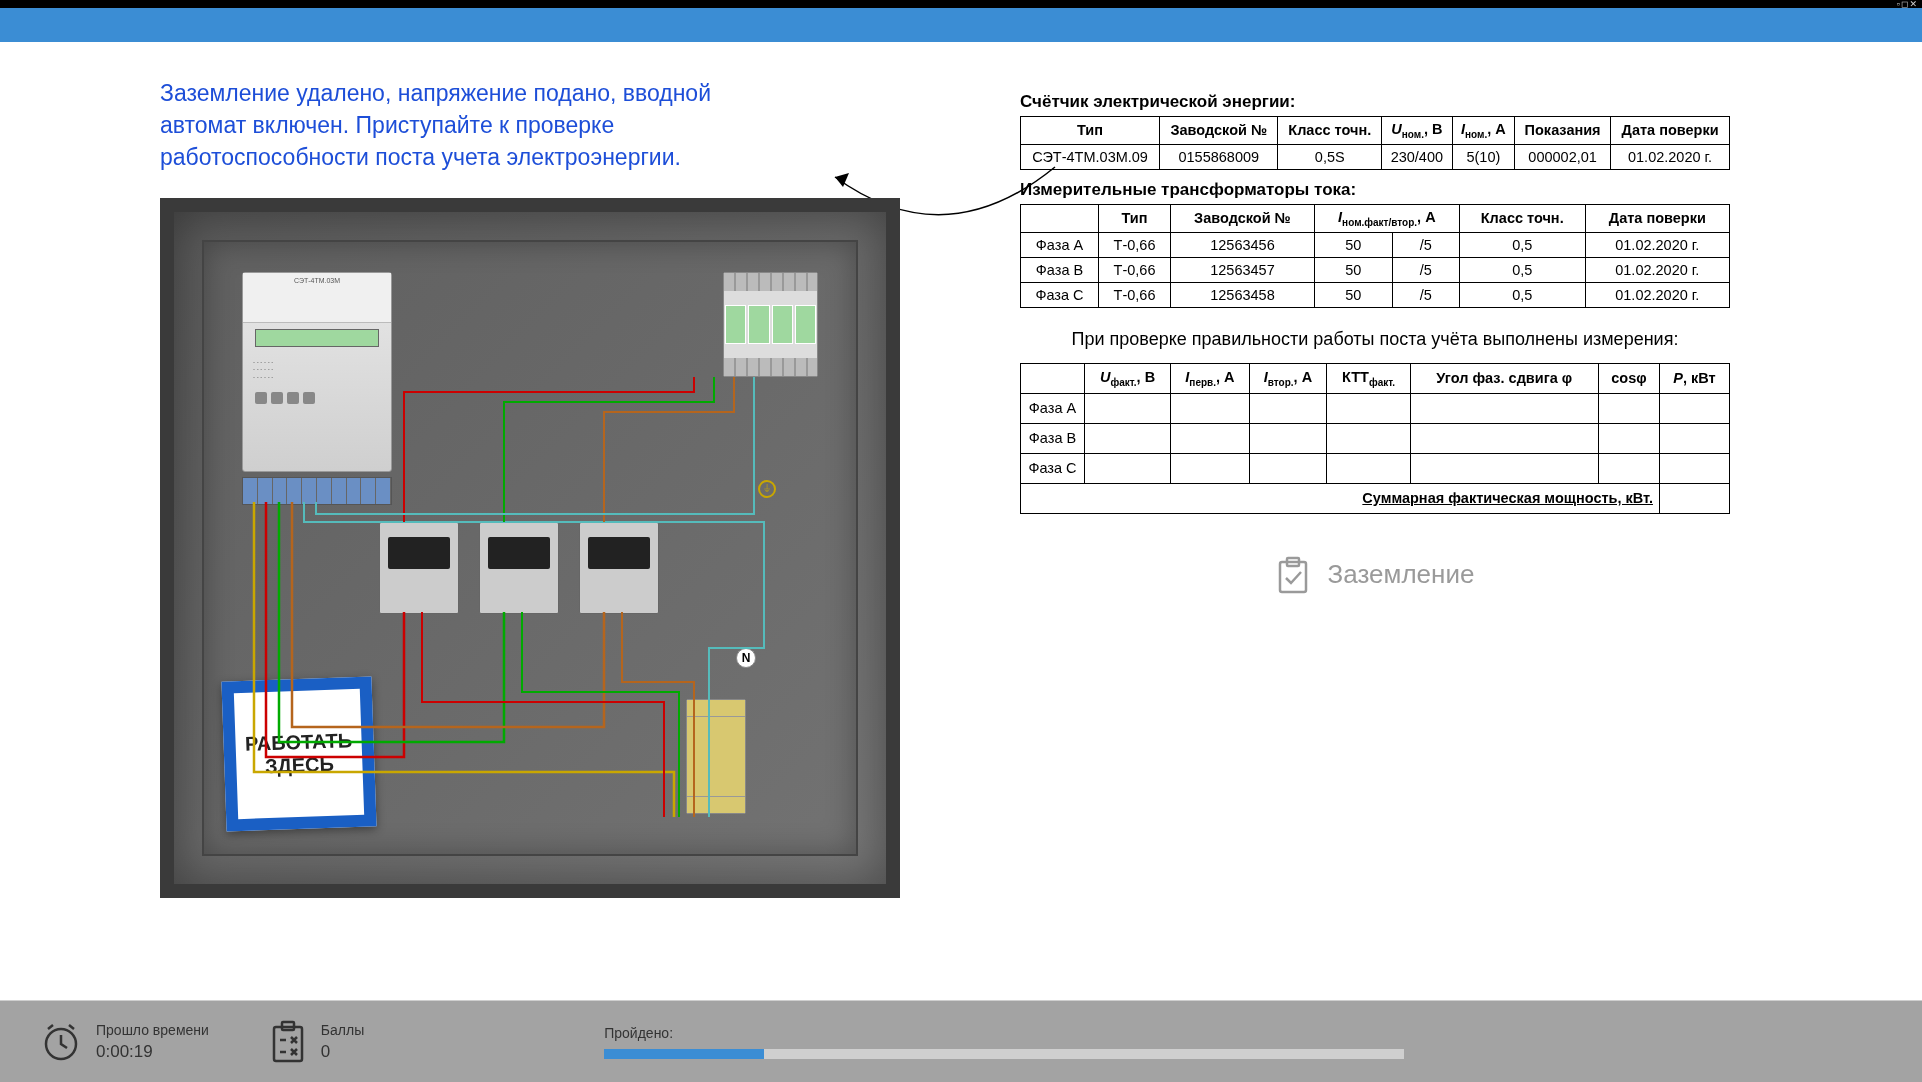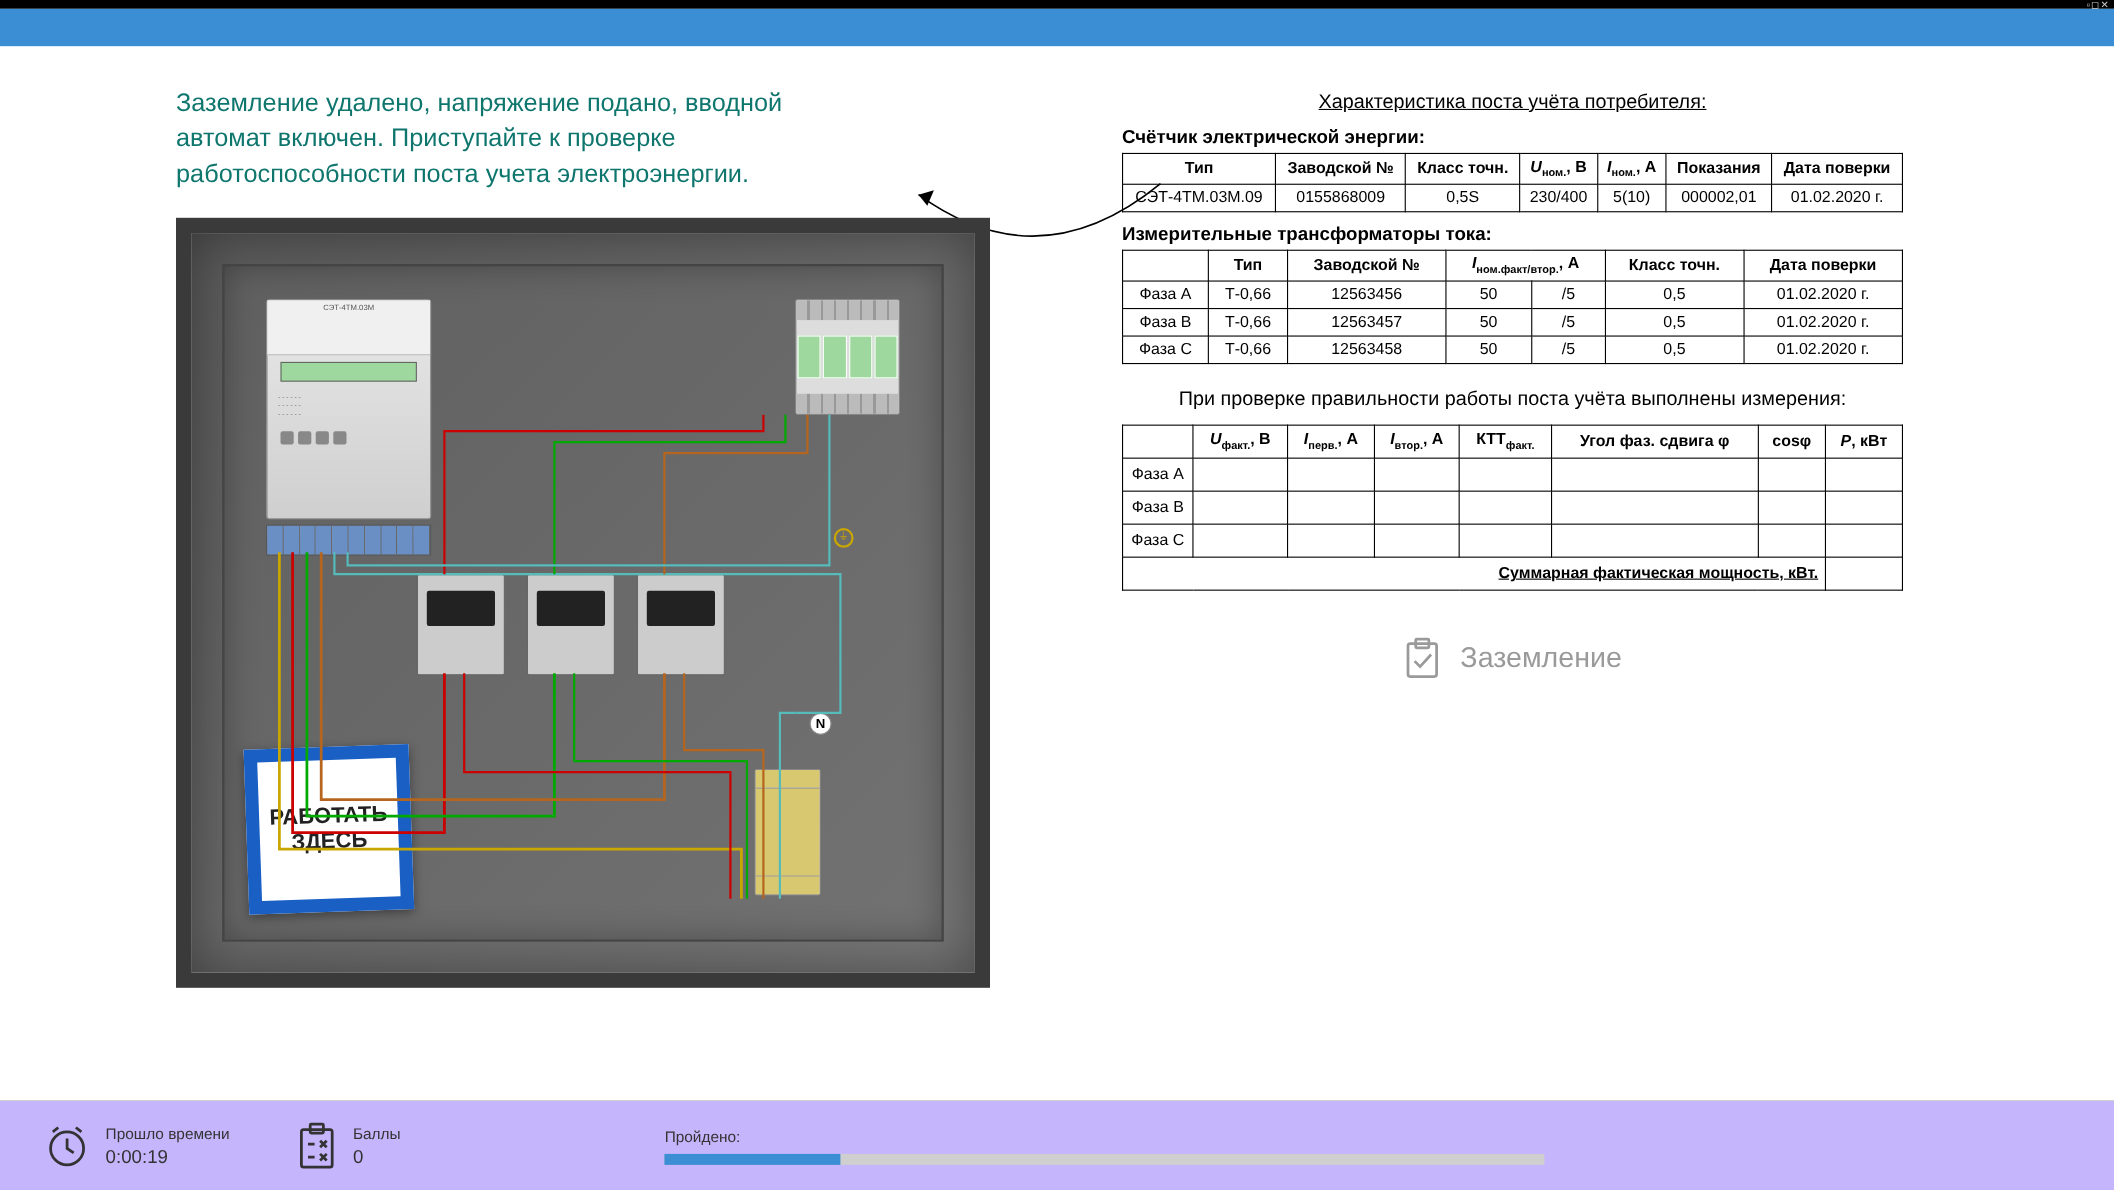--- a/index.html
+++ b/index.html
@@ -2,21 +2,21 @@
 <html><head>
 <meta charset="utf-8">
 <style>
 * { margin:0; padding:0; box-sizing:border-box; font-family:Arial,sans-serif; }
 body { background:#fff; width:1922px; height:1082px; overflow:hidden; position:relative; }
 .titlebar { height:8px; background:#000; display:flex; justify-content:flex-end; align-items:center; padding-right:4px; }
 .titlebar span { color:#ccc; font-size:9px; letter-spacing:1px; }
 .bluebar { height:34px; background:#3b8dd4; }
 .main { position:absolute; top:42px; left:0; right:0; bottom:82px; padding:35px 90px 0 160px; display:flex; }
 .leftcol { width:740px; }
-.instruction { font-size:23px; line-height:1.4; color:#0f766e; margin-bottom:24px; max-width:620px; }
+.instruction { font-size:23px; line-height:1.4; color:#1d4ed8; margin-bottom:24px; max-width:620px; }
 .arrow-svg { position:absolute; left:825px; top:105px; }
 .cabinet { width:740px; height:700px; border:14px solid #3a3a3a; background:linear-gradient(135deg,#5a5a5a,#787878); position:relative; box-shadow:inset 0 0 50px rgba(0,0,0,.4); }
 .inner-frame { position:absolute; inset:28px; border:2px solid #444; background:linear-gradient(135deg,#606060,#727272); box-shadow:inset 0 0 30px rgba(0,0,0,.3); }
 .meter { position:absolute; left:38px; top:30px; width:150px; height:200px; background:linear-gradient(180deg,#e8e8e8,#cfcfcf); border:1px solid #999; border-radius:3px; }
 .meter-top { height:50px; background:#f0f0f0; border-bottom:1px solid #bbb; font-size:7px; text-align:center; padding-top:4px; color:#555;}
 .meter-lcd { margin:6px 12px; height:18px; background:#9fd89f; border:1px solid #666; }
 .meter-body { padding:6px 10px; font-size:6px; color:#666; line-height:1.3; }
 .meter-btns { display:flex; gap:4px; padding:4px 12px; }
 .meter-btns span { width:12px; height:12px; background:#888; border-radius:2px; }
 .terminal-block { position:absolute; left:38px; top:235px; width:150px; height:28px; background:linear-gradient(#bbb,#888); border:1px solid #555; display:flex; }
@@ -42,21 +42,21 @@
 .tbl { border-collapse:collapse; width:100%; font-size:14.5px; }
 .tbl th,.tbl td { border:1px solid #000; padding:4px 6px; text-align:center; vertical-align:middle;}
 .tbl th { font-weight:700; }
 .sub { font-size:10px; vertical-align:sub;}
 .meas-title { text-align:center; font-size:18px; margin:18px 0 10px; line-height:1.5;}
 .tbl3 th,.tbl3 td { height:30px; }
 .summary-row td:first-child { text-align:right; font-weight:700; padding-left:10px;text-decoration:underline;}
 .confirm { display:flex; align-items:center; justify-content:center; gap:18px; margin-top:42px; color:#9a9a9a; font-size:26px; cursor:pointer;}
 .confirm svg { stroke:#9a9a9a; }
 
-.footer { position:absolute; bottom:0; left:0; right:0; height:82px; background:#c4b5fd; border-top:1px solid #cfcfcf; display:flex; align-items:center; padding:0 40px; gap:60px;}
+.footer { position:absolute; bottom:0; left:0; right:0; height:82px; background:#a3a3a3; border-top:1px solid #cfcfcf; display:flex; align-items:center; padding:0 40px; gap:60px;}
 .fitem { display:flex; align-items:center; gap:14px;}
 .flabel { font-size:14px; color:#333;}
 .fvalue { font-size:17px; color:#333; margin-top:4px;}
 .ftext { display:flex; flex-direction:column;}
 .progress-wrap { margin-left:180px; flex:1; max-width:800px;}
 .progress-label { font-size:14px; color:#333; margin-bottom:8px;}
 .progress-bar { height:10px; background:#cfcfcf; position:relative;}
 .progress-fill { height:100%; background:#3b8dd4; width:20%;}
 </style>
 </head>
@@ -138,21 +138,20 @@
           <path d="M218 370 L218 460 L460 460 L460 575" stroke="#c00" stroke-width="2" fill="none"></path>
           <path d="M318 370 L318 450 L475 450 L475 575" stroke="#0a0" stroke-width="2" fill="none"></path>
           <path d="M418 370 L418 440 L490 440 L490 575" stroke="#b5651d" stroke-width="2" fill="none"></path>
           <path d="M520 406 L505 406 L505 575" stroke="#5bb" stroke-width="2" fill="none"></path>
         </svg>
       </div>
     </div>
   </div>
 
   <div class="rightcol">
-    <div class="doc-title">Характеристика поста учёта потребителя:</div>
     <div class="section-title">Счётчик электрической энергии:</div>
     <table class="tbl">
       <tbody>
           <tr>
         <th>Тип</th>
         <th>Заводской №</th>
         <th>Класс точн.</th>
         <th><i>U</i><span class="sub">ном.</span><span>, В</span></th>
         <th><i>I</i><span class="sub">ном.</span><span>, А</span></th>
         <th>Показания</th>

